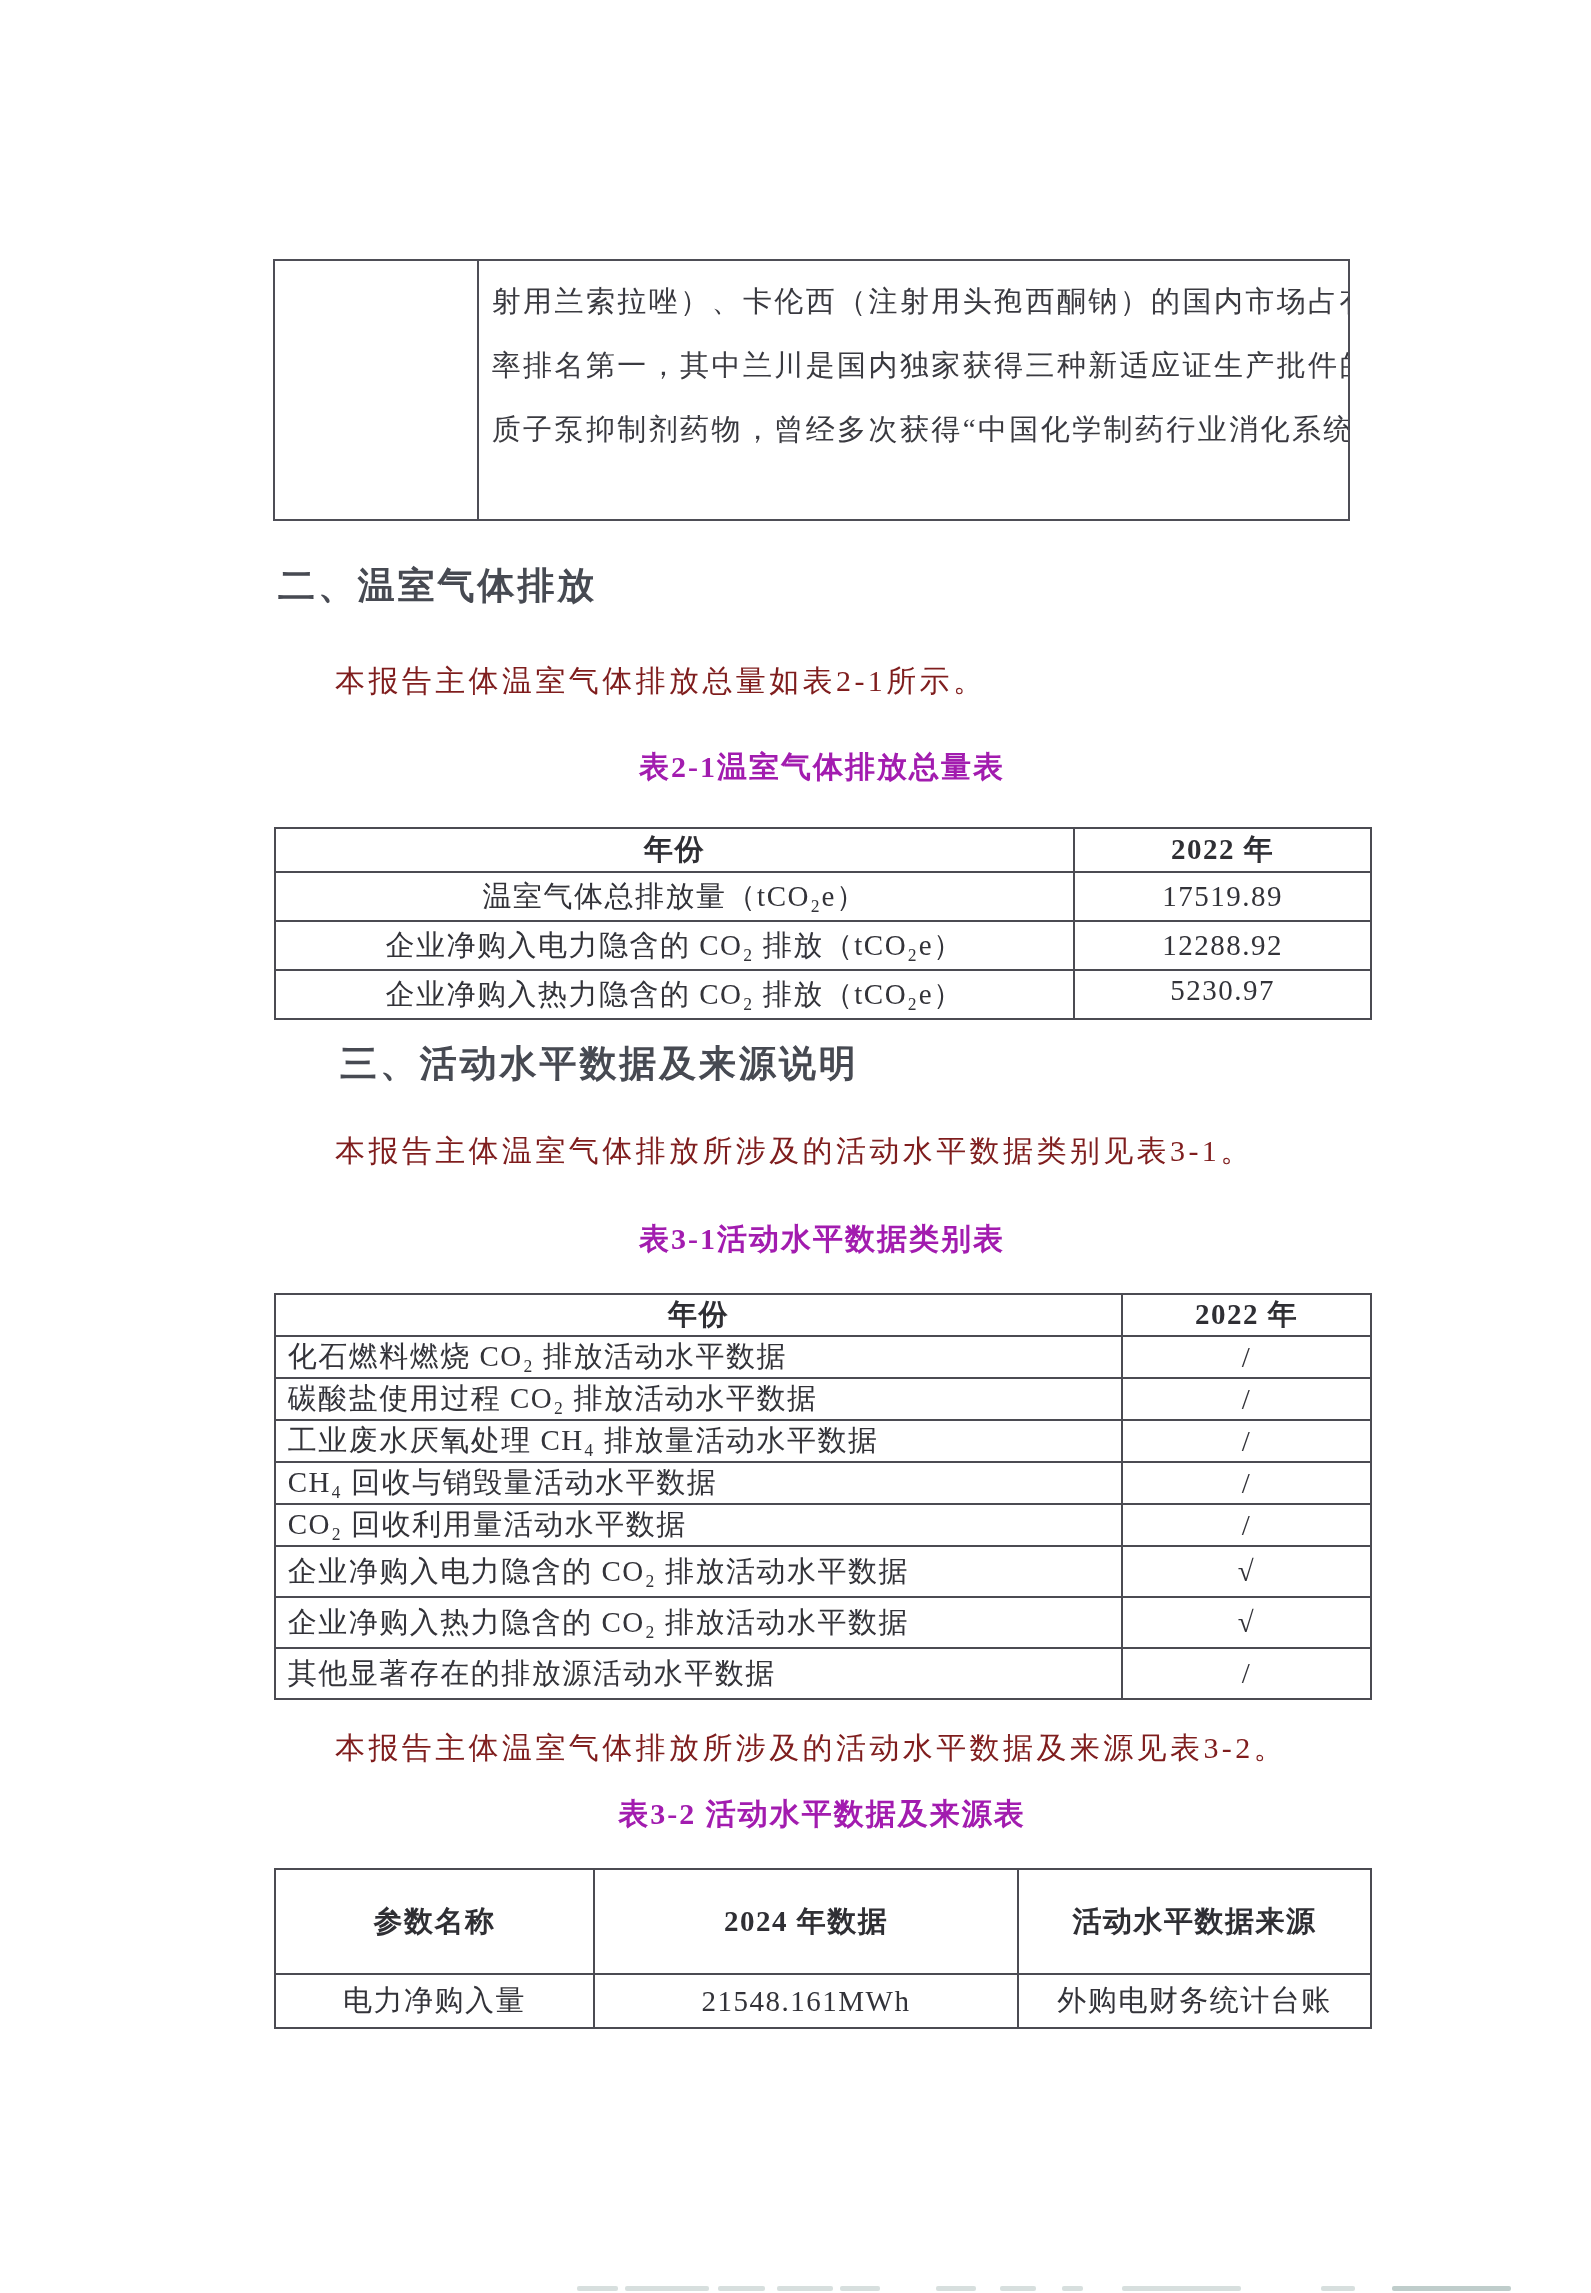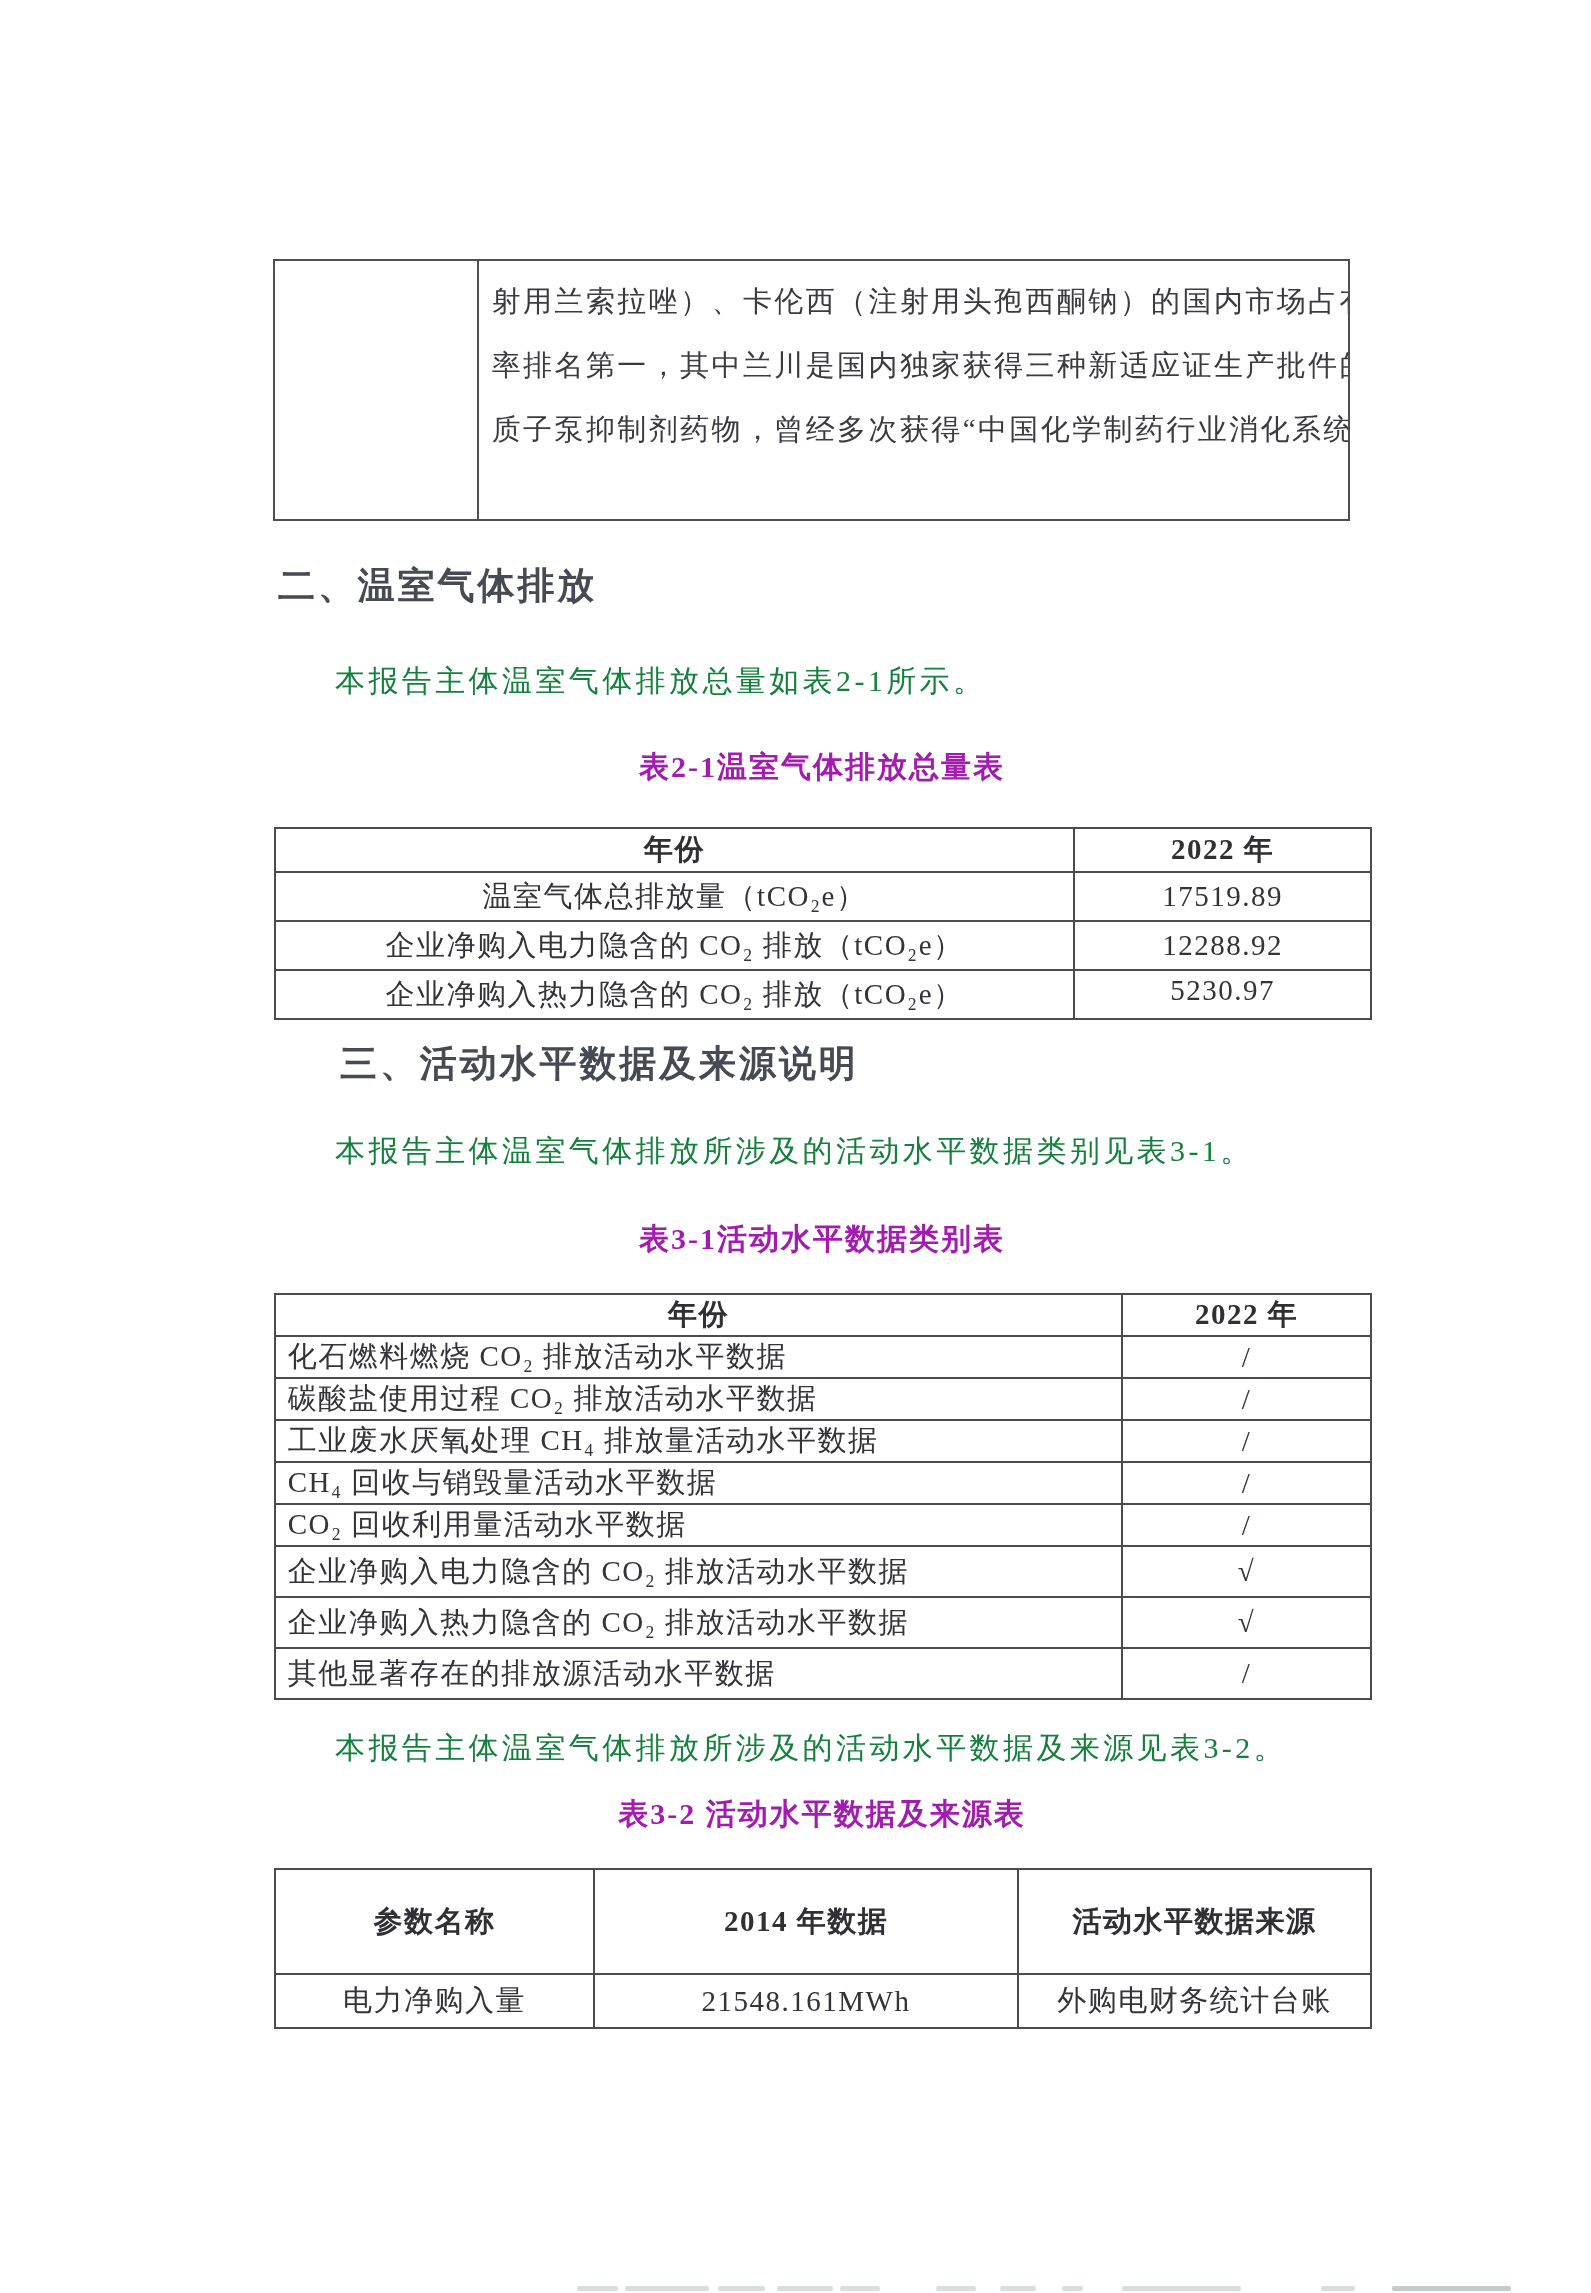--- a/index.html
+++ b/index.html
@@ -40,21 +40,21 @@
     font-family:"Liberation Sans", sans-serif;
     font-weight:600; font-size:37px; line-height:43px;
     letter-spacing:2.9px; color:#474a52; white-space:nowrap;
   }
   .h2-pos { left:278px; top:564px; }
   .h3-pos { left:340px; top:1042px; }
 
   .para {
     position:absolute; margin:0;
     font-size:30px; line-height:39px;
-    letter-spacing:3.4px; color:#15803d; white-space:nowrap;
+    letter-spacing:3.4px; color:#7f1d1d; white-space:nowrap;
   }
   .p1-pos { left:335px; top:661px; }
   .p2-pos { left:335px; top:1131px; }
   .p3-pos { left:335px; top:1728px; }
 
   .caption {
     position:absolute; left:274px; width:1096px; margin:0;
     text-align:center; font-weight:700; font-size:30px; line-height:39px;
     letter-spacing:2px; color:#a21caf; white-space:nowrap;
   }
@@ -193,21 +193,21 @@
 
   <table class="dtable t32-pos">
     <colgroup>
         <col style="width:319px">
         <col style="width:424px">
         <col style="width:353px">
       </colgroup>
     <tbody>
         <tr class="r108">
       <th>参数名称</th>
-      <th>2014 年数据</th>
+      <th>2024 年数据</th>
       <th>活动水平数据来源</th>
     </tr>
     <tr class="r55">
       <td>电力净购入量</td>
       <td>21548.161MWh</td>
       <td>外购电财务统计台账</td>
     </tr>
   </tbody>
     </table>
 

